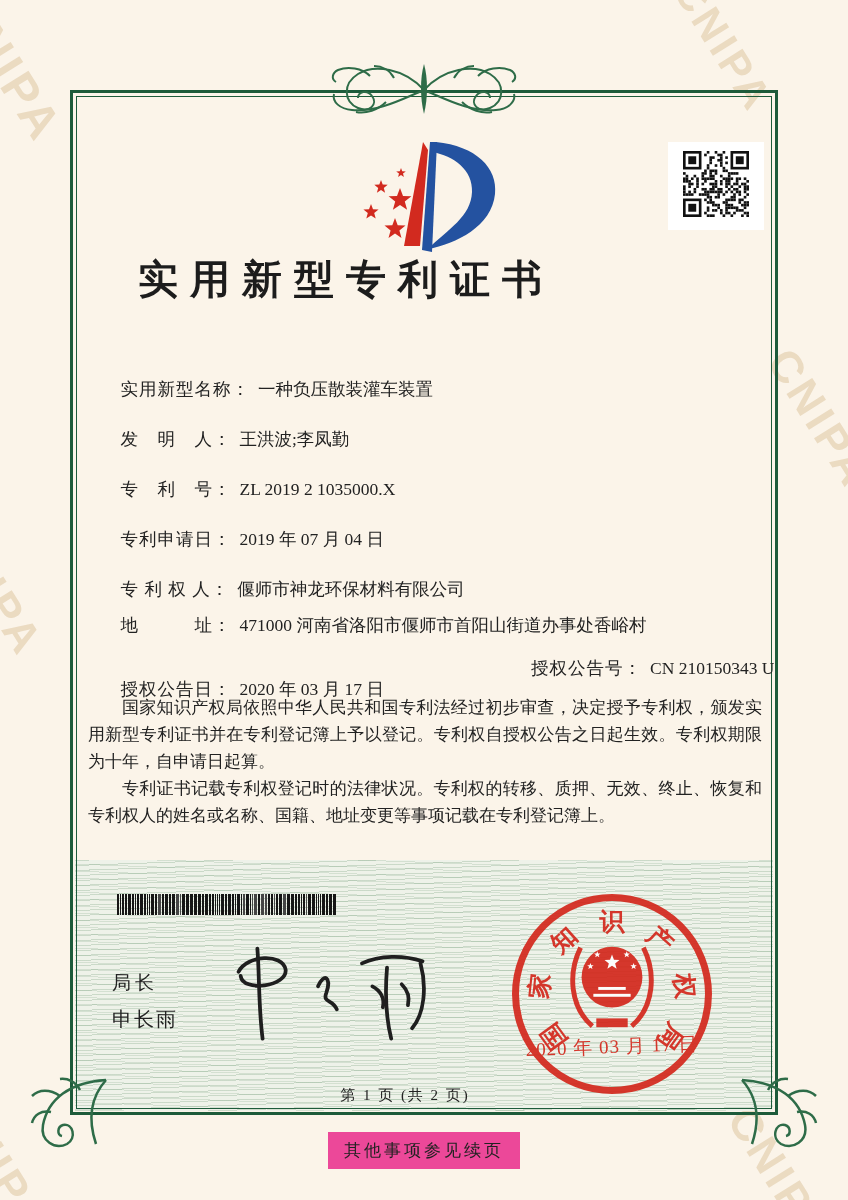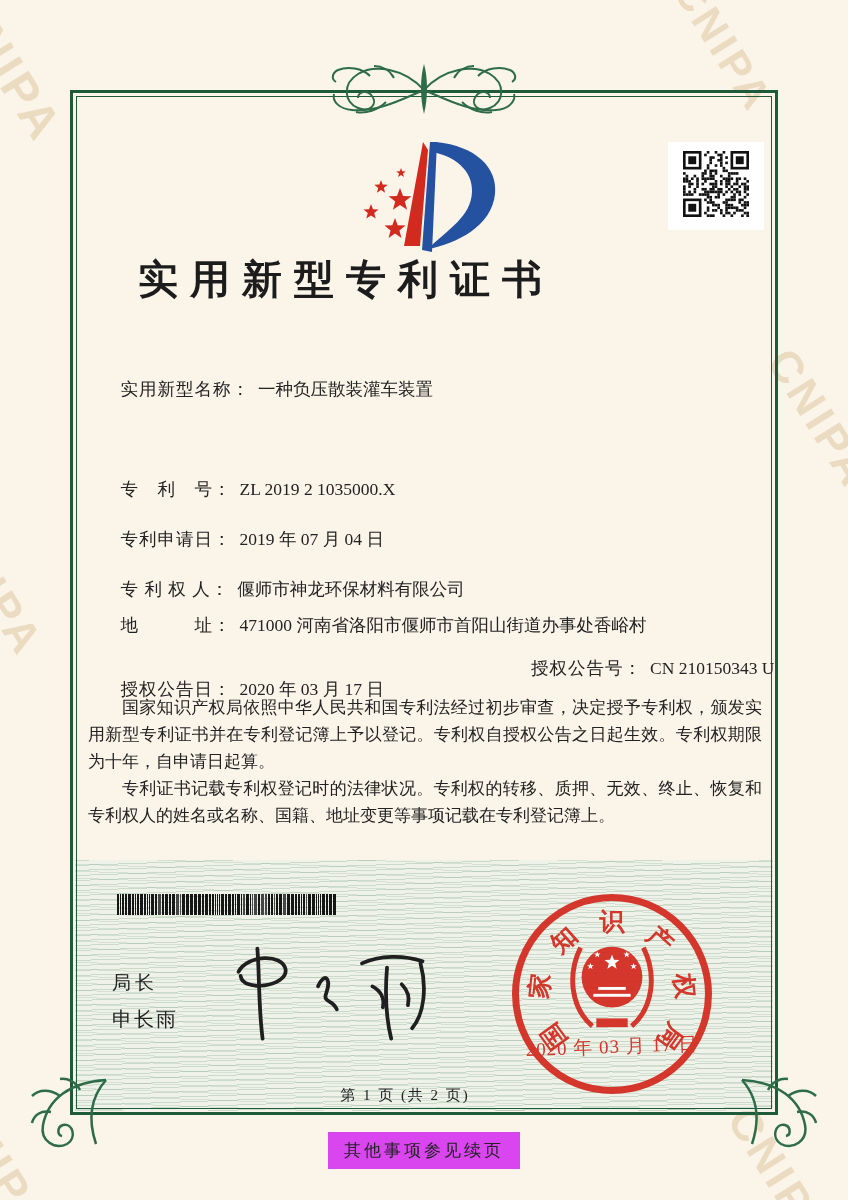--- a/index.html
+++ b/index.html
@@ -60,21 +60,21 @@
   .seal-ring { position:absolute; inset:0; border:7px solid #d3281c; border-radius:50%; }
   .seal-ch { position:absolute; width:30px; height:30px; text-align:center;
              font-size:25px; font-weight:bold; color:#d3281c; line-height:30px; }
   .seal-emblem { position:absolute; left:47px; top:38px; }
   .seal-date { position:absolute; left:0; top:140px; width:200px; text-align:center;
                font-size:19px; color:#d3281c; letter-spacing:1px; transform:rotate(-2deg); white-space:nowrap; }
 
   .page-info { position:absolute; left:0; top:1086px; width:810px; text-align:center;
                font-size:15px; color:#222; letter-spacing:2px; }
   .note-box { position:absolute; left:0; top:1132px; width:848px; text-align:center; }
-  .note-box span { display:inline-block; background:#d946ef; padding:7px 16px;
+  .note-box span { display:inline-block; background:#ec4899; padding:7px 16px;
                    font-size:17px; color:#222; letter-spacing:3px; }
 </style>
 </head>
 <body>
 
 <div class="page">
 
   <span class="wm" style="left:-14px; top:-18px; font-size:48px; transform:rotate(58deg);">CNIPA</span>
   <span class="wm" style="left:704px; top:-30px; font-size:42px; transform:rotate(58deg);">CNIPA</span>
   <span class="wm" style="left:800px; top:340px; font-size:44px; transform:rotate(58deg);">CNIPA</span>
@@ -343,20 +343,23 @@
         <rect x="3" y="57" width="15" height="15" fill="#ffffff"></rect>
         <rect x="6" y="60" width="9" height="9" fill="#111111"></rect>
       </svg>
   </div>
 
   <div class="title">实用新型专利证书</div>
 
   <div class="row" style="top:356px">
     <span class="flabel">实用新型名称：</span><span class="fvalue">一种负压散装灌车装置</span>
   </div>
+  <div class="row" style="top:406px">
+    <span class="flabel">发　明　人：</span><span class="fvalue">王洪波;李凤勤</span>
+  </div>
   <div class="row" style="top:456px">
     <span class="flabel">专　利　号：</span><span class="fvalue">ZL 2019 2 1035000.X</span>
   </div>
   <div class="row" style="top:506px">
     <span class="flabel">专利申请日：</span><span class="fvalue">2019 年 07 月 04 日</span>
   </div>
   <div class="row" style="top:556px">
     <span class="flabel">专 利 权 人：</span><span class="fvalue">偃师市神龙环保材料有限公司</span>
   </div>
   <div class="row" style="top:592px">

